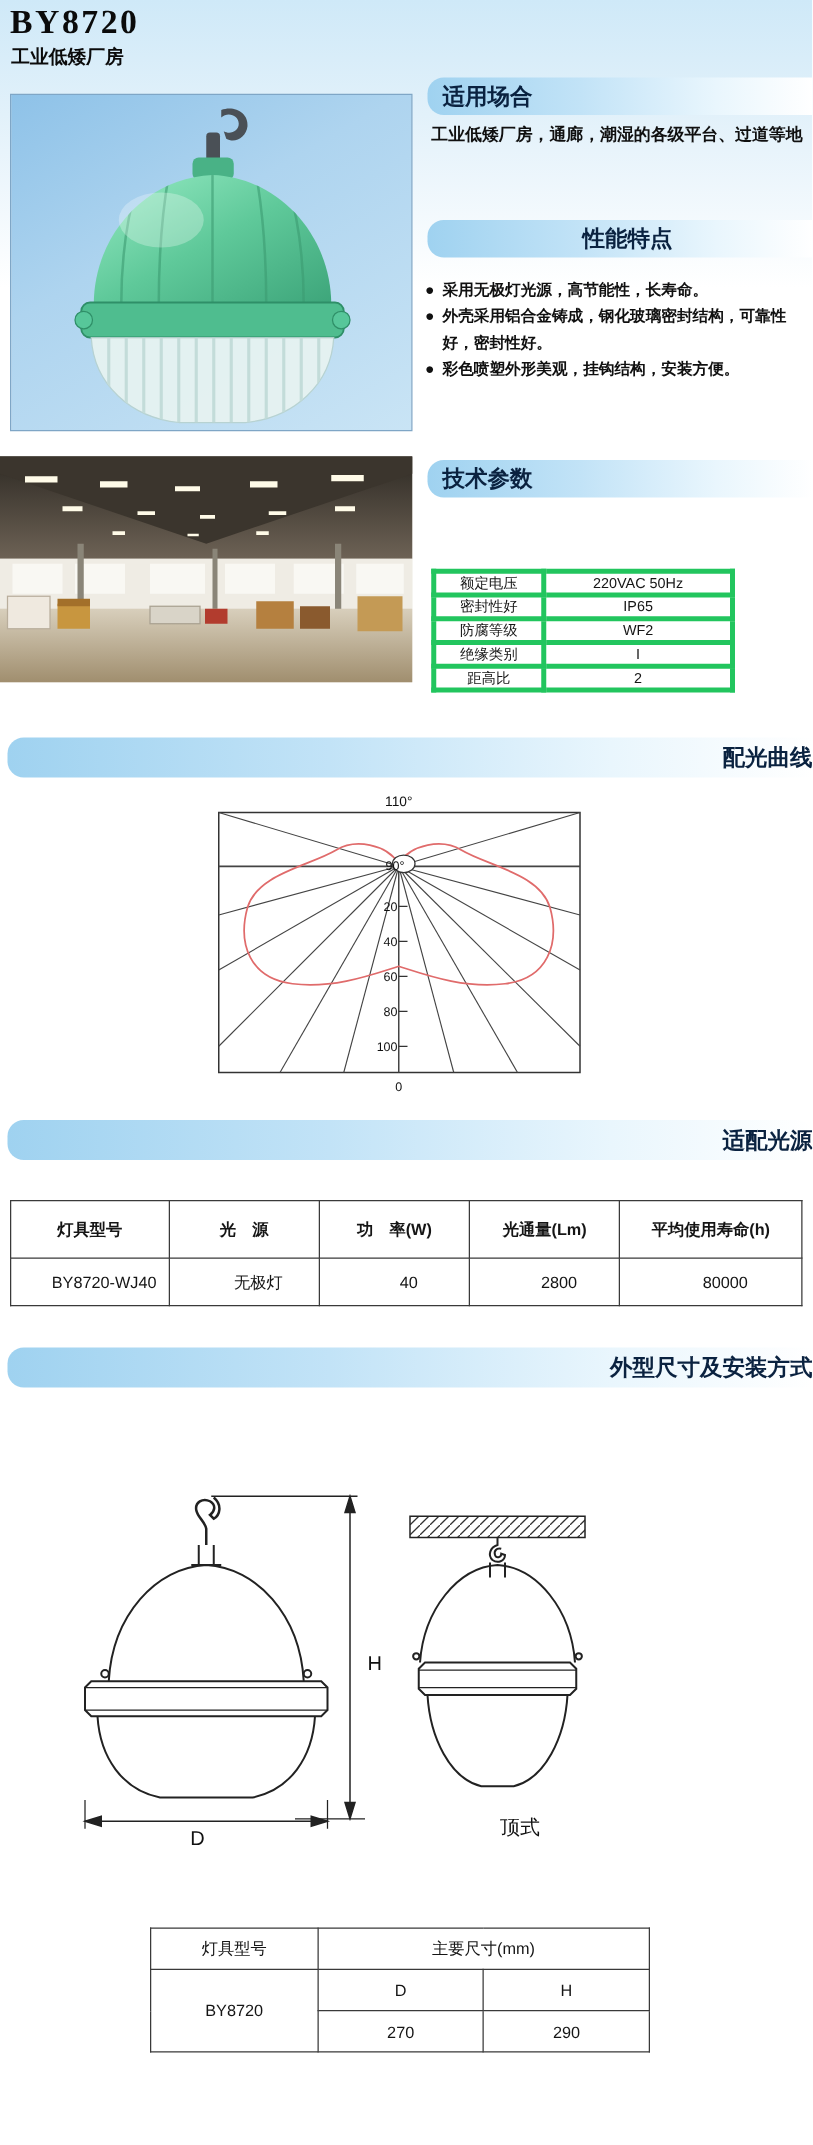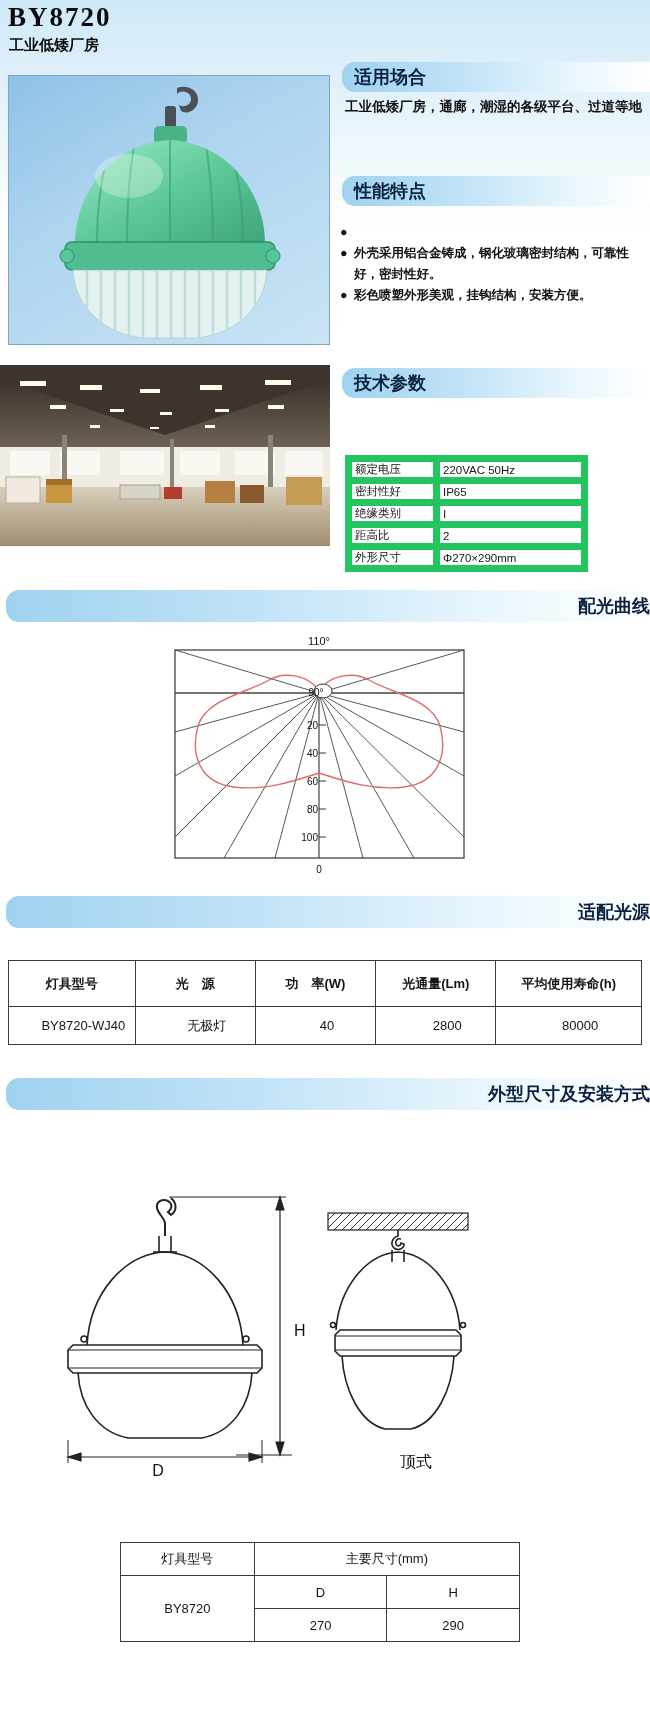--- a/index.html
+++ b/index.html
@@ -27,37 +27,37 @@
   .hdr {
     position:absolute; height:30px; line-height:30px; font-size:18px; font-weight:bold;
     color:#0a2240; padding-left:12px; border-radius:13px 0 0 13px;
     background:linear-gradient(90deg,#9fd2f0 0%,#c2e3f7 40%,#e9f6fd 75%,#ffffff 100%);
     white-space:nowrap;
   }
   .hdr-right { left:342px; width:308px; }
   .hdr-full  { left:6px;  width:644px; height:32px; line-height:32px;text-align:right; }
   .usage-text {
     position:absolute; left:345px; top:96px; width:300px;
-    font-size:13.5px; font-weight:bold; line-height:1.85; color:#101010;font-family:Liberation Mono, monospace;
+    font-size:13.5px; font-weight:bold; line-height:1.85; color:#101010;
   }
   .features {
     position:absolute; left:340px; top:222px; width:306px;
     font-size:12.5px; font-weight:bold; line-height:1.68; color:#101010;
   }
   .feature-item { display:flex; }
   .feature-item .bullet { flex:0 0 14px; }
   .photo {
     position:absolute; left:0; top:365px; width:330px; height:181px; display:block;
   }
   .tech-table {
     position:absolute; left:345px; top:455px; width:243px;
     border-collapse:collapse; font-size:11.5px; color:#151515;
   }
   .tech-table td {
-    border:7px solid #22c55e; height:19px; padding:0 3px;
+    border:4px solid #22c55e; height:19px; text-align:center; padding:0 3px;
   }
   .tech-table td.lbl { width:88px; }
   .curve-svg { position:absolute; left:172px; top:633px; display:block; }
   .src-table {
     position:absolute; left:8px; top:960px; width:634px;
     border-collapse:collapse; font-size:13px; color:#151515;
   }
   .src-table td {
     border:1px solid #3a3a3a; text-align:center; padding:0 2px;
   }
@@ -130,24 +130,25 @@
         <line x1="218" y1="194" x2="218" y2="262"></line>
           <line x1="232" y1="194" x2="232" y2="262"></line>
         <line x1="246" y1="194" x2="246" y2="262"></line>
       </g>
     </svg>
   </div>
 
   <div class="hdr hdr-right" style="top:62px;">适用场合</div>
   <div class="usage-text">工业低矮厂房，通廊，潮湿的各级平台、过道等地</div>
 
-  <div class="hdr hdr-right" style="top:176px;">性能特点</div>
+  <div class="hdr hdr-right" style="top:176px;text-align:center;">性能特点</div>
   <div class="features">
     <div class="feature-item">
       <span class="bullet">●</span>
+      <span>采用无极灯光源，高节能性，长寿命。</span>
     </div>
     <div class="feature-item">
       <span class="bullet">●</span>
       <span>外壳采用铝合金铸成，钢化玻璃密封结构，可靠性好，密封性好。</span>
     </div>
     <div class="feature-item">
       <span class="bullet">●</span>
       <span>彩色喷塑外形美观，挂钩结构，安装方便。</span>
     </div>
   </div>
@@ -211,30 +212,30 @@
     <tbody>
       <tr>
         <td class="lbl">额定电压</td>
         <td>220VAC 50Hz</td>
         </tr>
       <tr>
         <td class="lbl">密封性好</td>
         <td>IP65</td>
         </tr>
       <tr>
+        <td class="lbl">防腐等级</td>
+        <td>WF2</td>
+        </tr>
+      <tr>
         <td class="lbl">绝缘类别</td>
         <td>I</td>
         </tr>
       <tr>
         <td class="lbl">距高比</td>
         <td>2</td>
-        </tr>
-      <tr>
-        <td class="lbl">外形尺寸</td>
-        <td>Φ270×290mm</td>
         </tr>
     </tbody>
   </table>
 
   <div class="hdr hdr-full" style="top:590px;">配光曲线</div>
 
   <svg class="curve-svg" width="295" height="250" viewBox="0 0 295 250">
     <text x="147" y="12" font-size="11" text-anchor="middle" fill="#111">110°</text>
     <rect x="3" y="17" width="289" height="208" fill="none" stroke="#333" stroke-width="1.2"></rect>
     <g stroke="#444" stroke-width="0.9">

